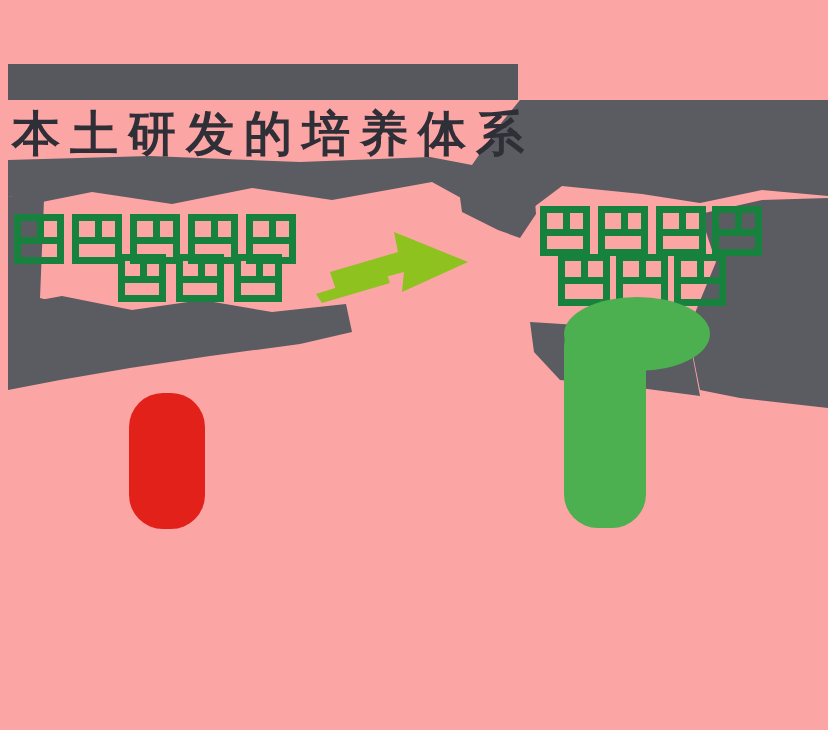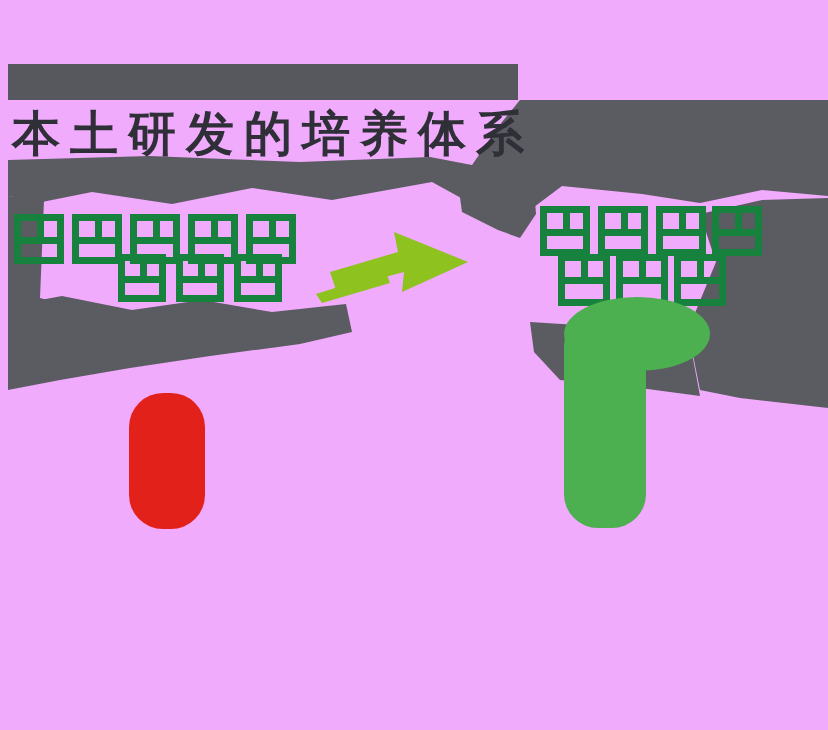--- a/index.html
+++ b/index.html
@@ -5,21 +5,21 @@
   html, body {
     margin: 0;
     padding: 0;
     background: #ffffff;
     font-family: "DejaVu Sans", sans-serif;
   }
   .canvas {
     position: relative;
     width: 828px;
     height: 730px;
-    background: #f0abfc;
+    background: #fca5a5;
     overflow: hidden;
   }
   svg.layer {
     position: absolute;
     left: 0;
     top: 0;
   }
   .title-text {
     font-weight: bold;
   }

